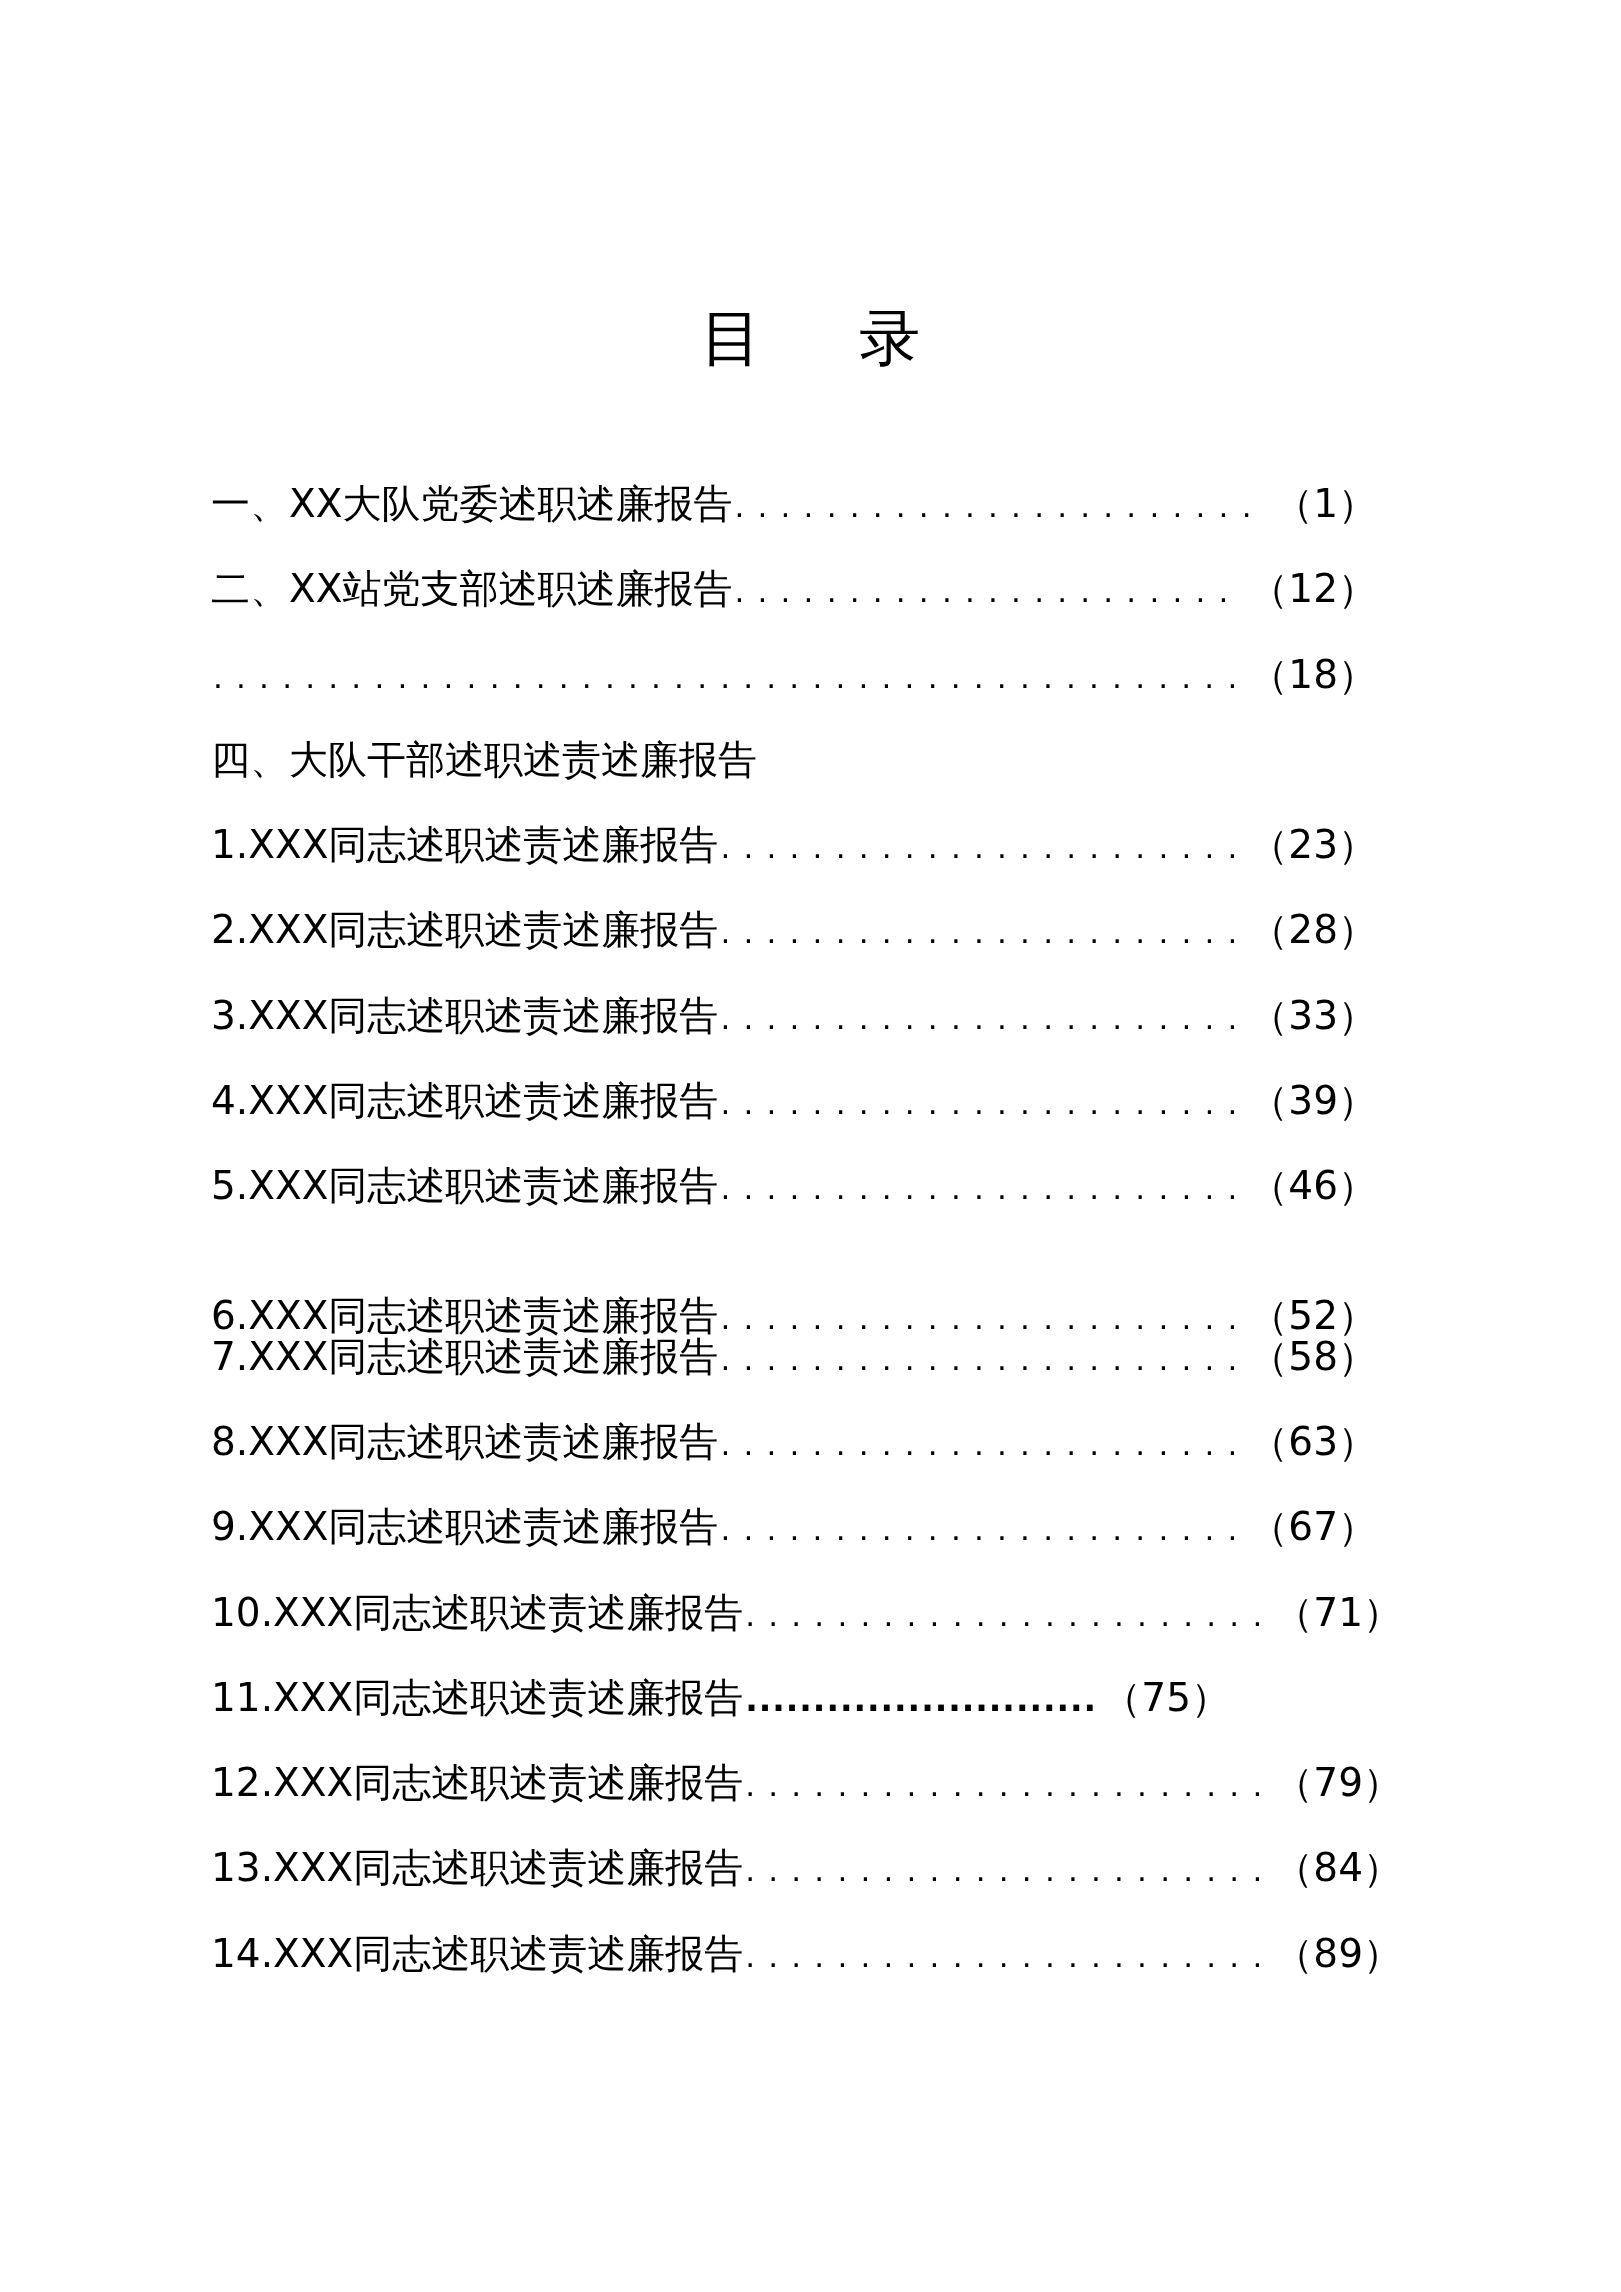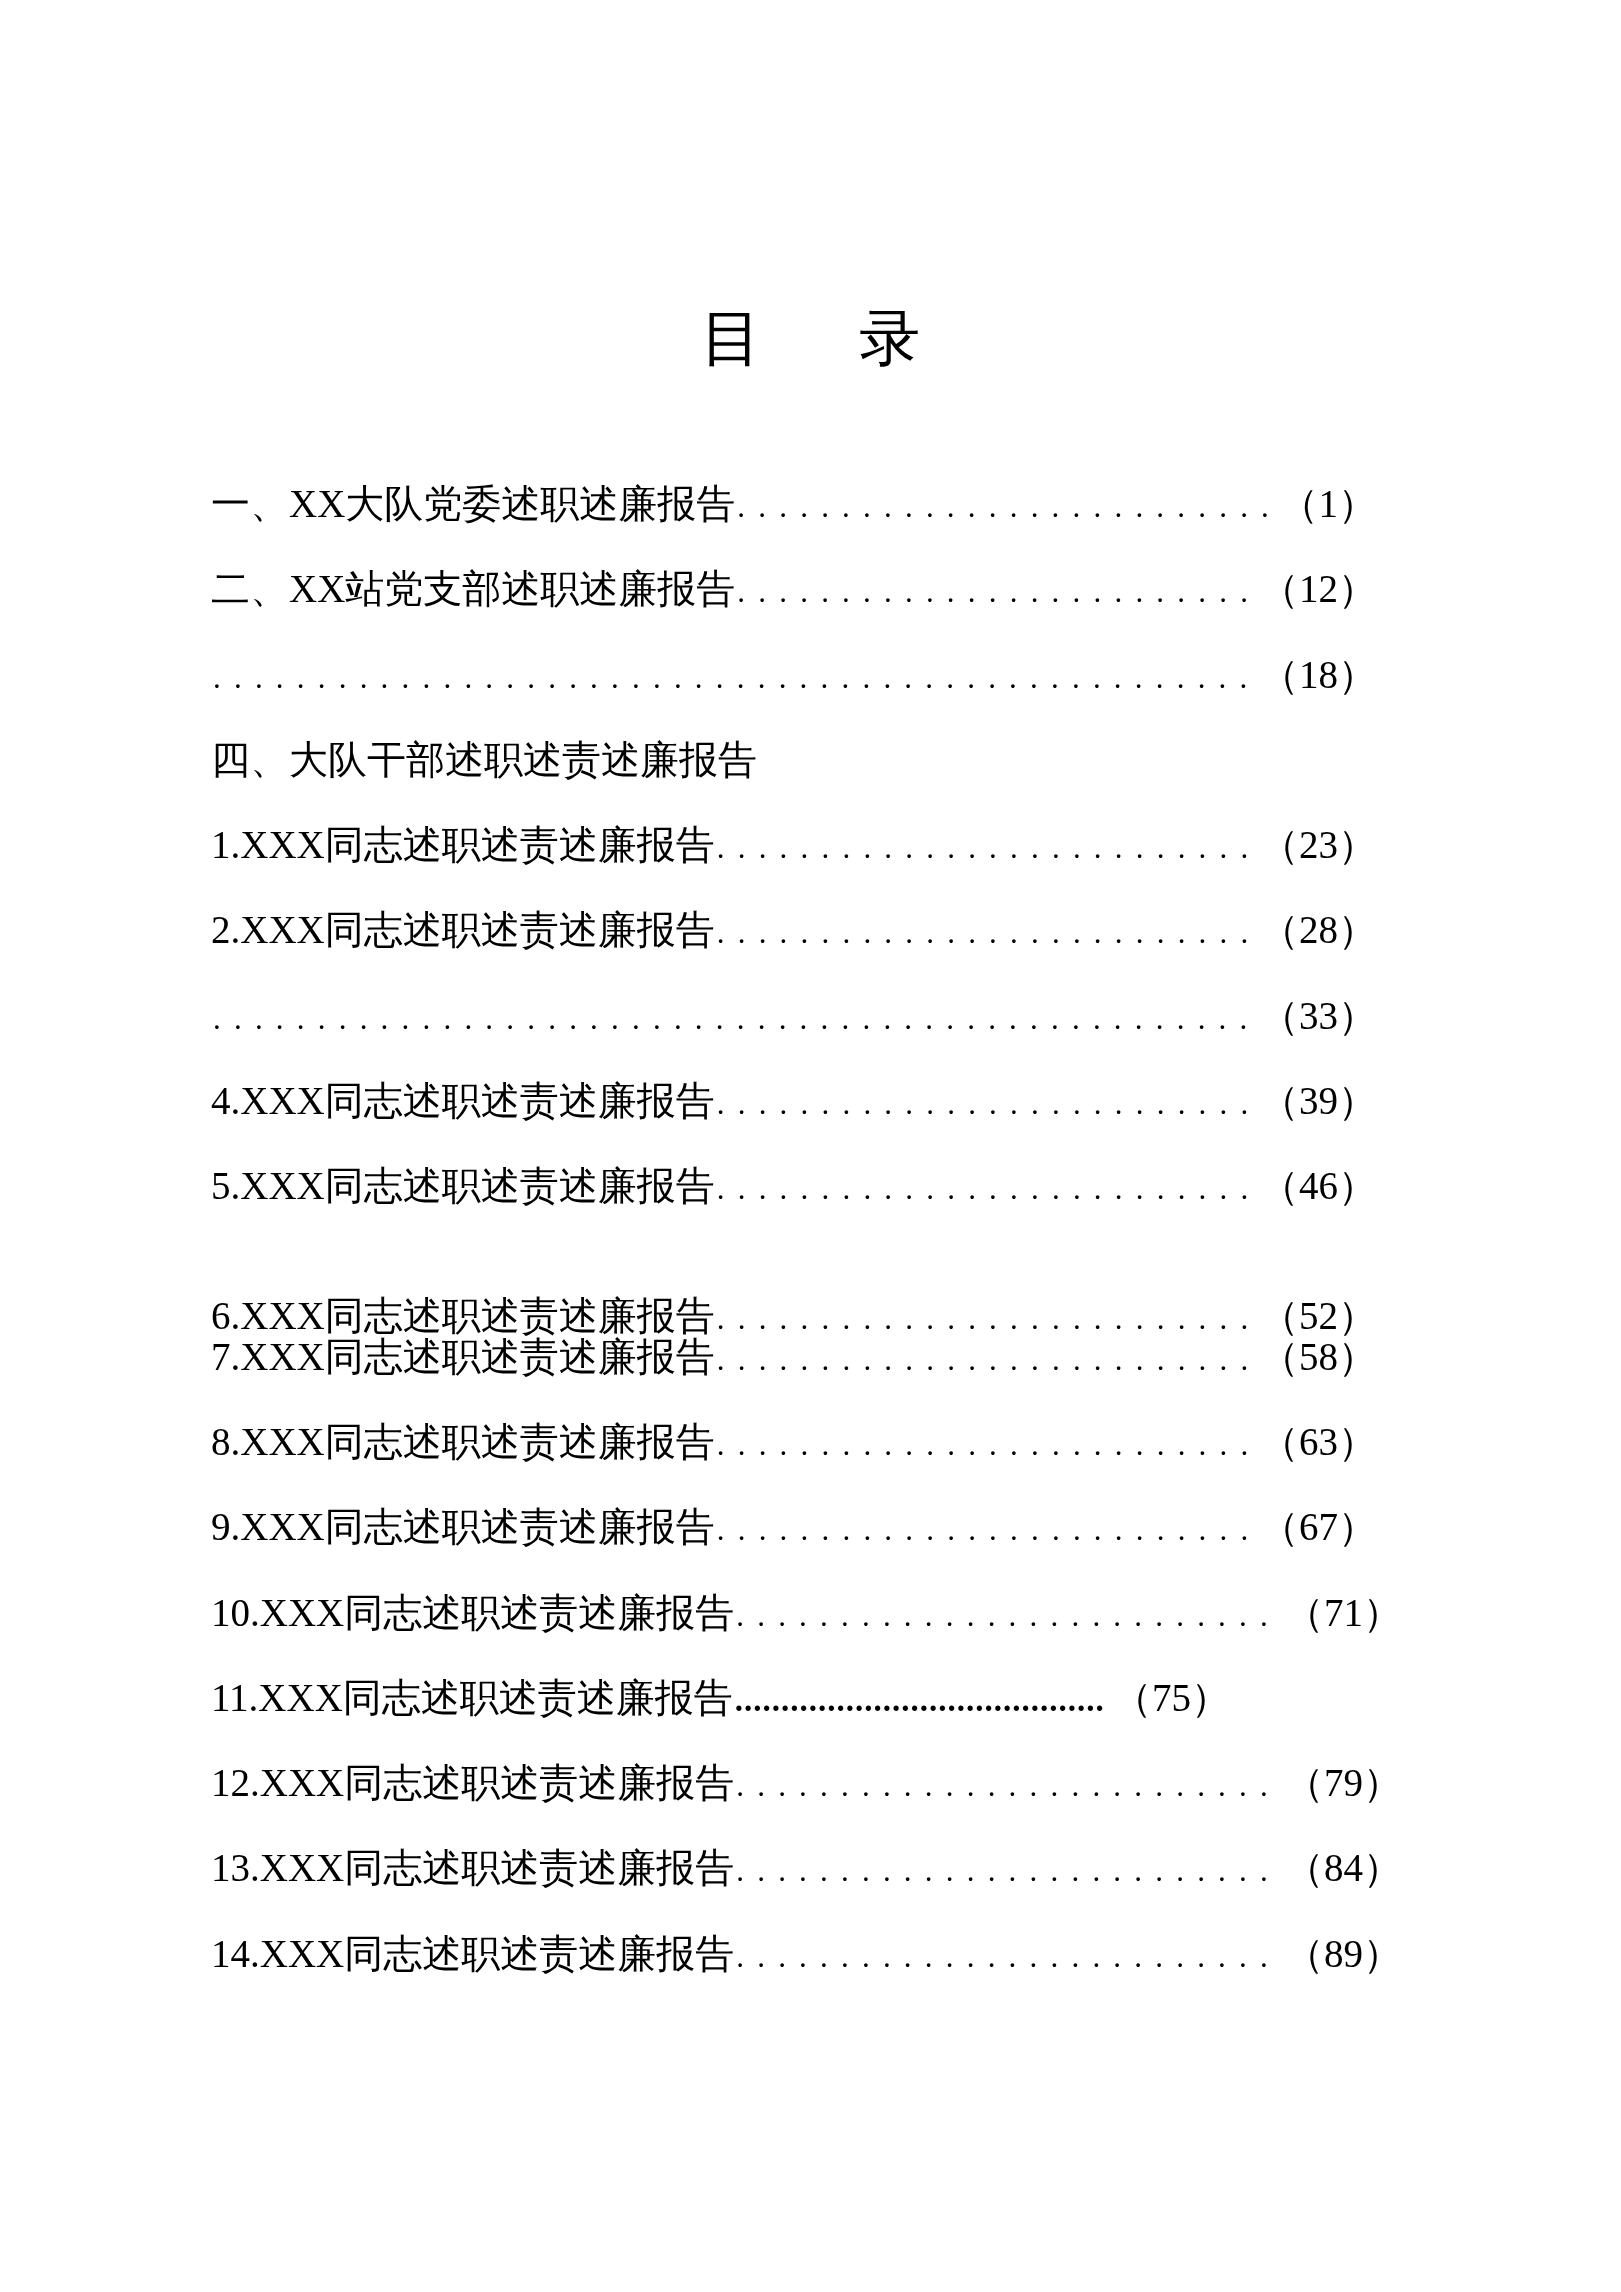--- a/index.html
+++ b/index.html
@@ -3,21 +3,21 @@
 <meta charset="utf-8">
 <style>
   html, body { margin: 0; padding: 0; background: #ffffff; }
   body { width: 1621px; height: 2293px; position: relative; overflow: hidden;
          font-family: "DejaVu Sans", "Liberation Sans", sans-serif; color: #000; }
   .page { position: absolute; left: 0; top: 0; width: 1621px; height: 2293px; background: #fff; padding-left: 40px; }
   .title { position: absolute; top: 294px; left: 0; width: 1621px; text-align: center;
            font-size: 61px; letter-spacing: 39px; text-indent: 39px; line-height: 88px; }
   .toc { position: absolute; left: 211px; top: 469px; width: 1206px; }
   .row { position: absolute; left: 0; height: 69px; display: flex; align-items: baseline;
-         font-size: 39px; line-height: 69px; white-space: nowrap; font-family: Liberation Serif, serif; }
+         font-size: 39px; line-height: 69px; white-space: nowrap; }
   .row .label { flex: none; }
   .row .leader { flex: 1 1 auto; overflow: hidden; letter-spacing: 13.2px; font-size: 31px;
                  margin-left: 2px; }
   .row .leader.tight { letter-spacing: 1px; font-size: 33px; font-weight: bold; }
   .row .page-num { flex: none; padding-left: 9.8px; }
 </style>
 </head>
 <body>
 
 <div class="page">
@@ -45,20 +45,21 @@
       <span class="label">1.XXX同志述职述责述廉报告</span>
       <span class="leader">......................................................................</span>
       <span class="page-num">（23）</span>
     </div>
     <div class="row" style="top:426px;width:1166px">
       <span class="label">2.XXX同志述职述责述廉报告</span>
       <span class="leader">......................................................................</span>
       <span class="page-num">（28）</span>
     </div>
     <div class="row" style="top:512px;width:1166px">
+      <span class="label">3.XXX同志述职述责述廉报告</span>
       <span class="leader">......................................................................</span>
       <span class="page-num">（33）</span>
     </div>
     <div class="row" style="top:597px;width:1166px">
       <span class="label">4.XXX同志述职述责述廉报告</span>
       <span class="leader">......................................................................</span>
       <span class="page-num">（39）</span>
     </div>
     <div class="row" style="top:682px;width:1166px">
       <span class="label">5.XXX同志述职述责述廉报告</span>

